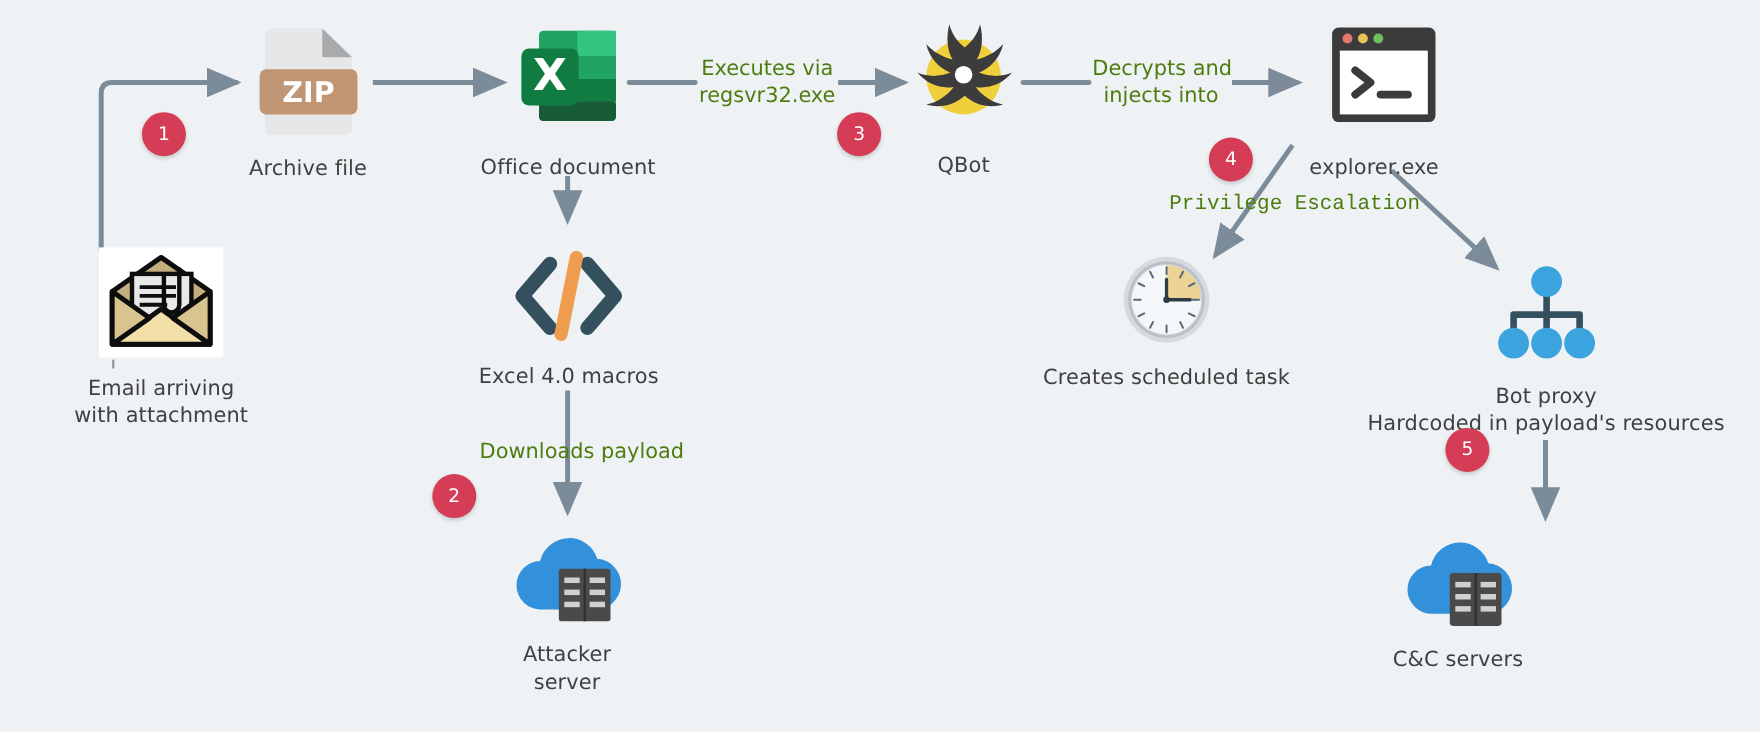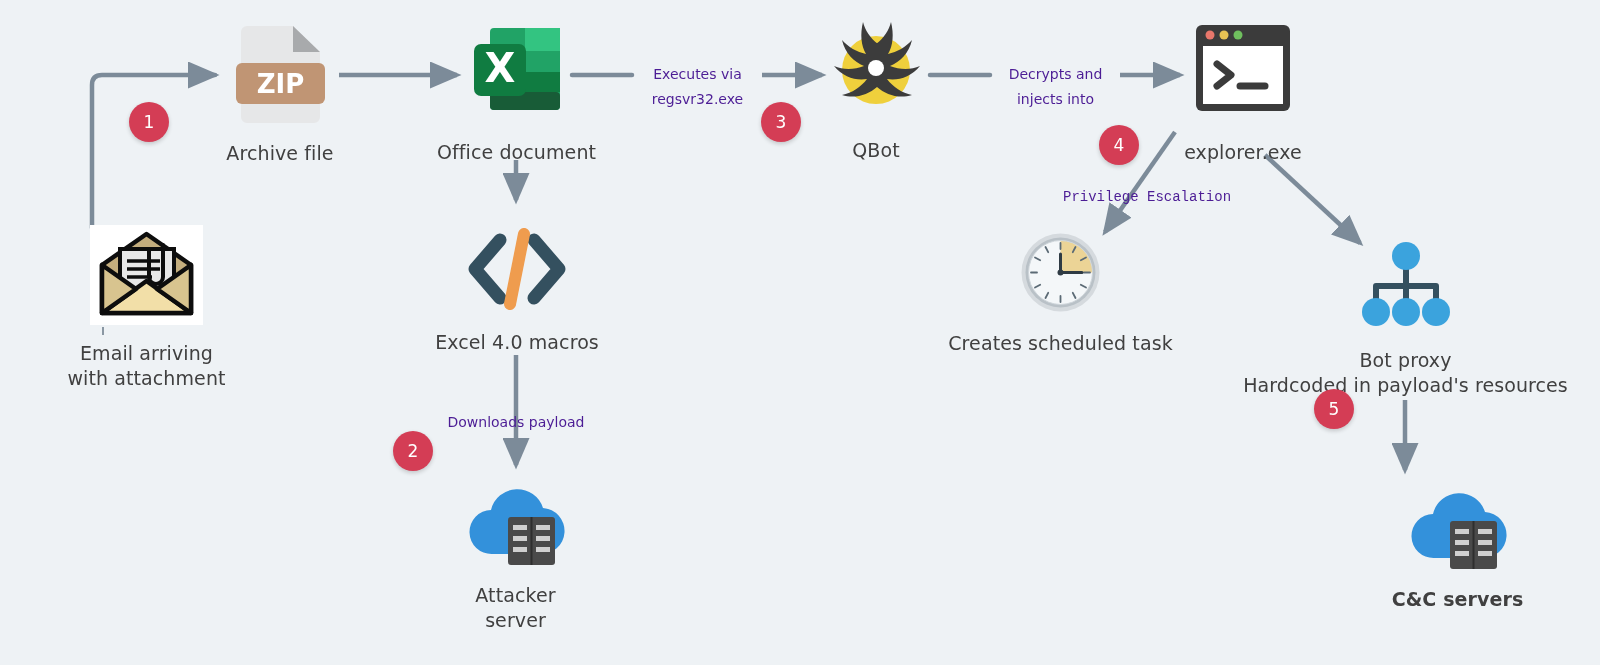--- a/index.html
+++ b/index.html
@@ -26,27 +26,26 @@
   .label {
     color: #404040;
     font-size: 19px;
     line-height: 25px;
     text-align: center;
     white-space: pre;
     letter-spacing: 0.1px;
   }
   .edge-label {
     position: absolute;
-    color: #4c1d95;
-    font-size: 14px;
+    color: #4d7c0f;
+    font-size: 19px;
     line-height: 25px;
     text-align: center;
     white-space: pre;
     z-index: 5;
-    margin-top: 12px;
   }
   .badge {
     position: absolute;
     width: 40px;
     height: 40px;
     border-radius: 50%;
     background: #d43d55;
     color: #ffffff;
     font-size: 17px;
     display: flex;
@@ -175,21 +174,21 @@
                    c-9,11 -22,15 -33,13 c6,8 15,14 25,16 c-13,4 -26,0 -35,-8 c-9,8 -22,12 -35,8 c10,-2 19,-8 25,-16
                    c-11,2 -24,-2 -33,-13 c9,4 20,4 30,0 c-10,-4 -19,-13 -22,-26 c6,7 15,12 24,14 c-5,-8 -6,-20 -3,-32
                    c2,8 7,16 15,22 z"></path>
         </g>
         <circle cx="50" cy="50" r="8" fill="#ffffff"></circle>
       </svg>
     </div>
     <div class="label" style="margin-top:16px;">QBot</div>
   </div>
 
-  <div class="node" style="left:1178px; top:22px; width:130px;">
+  <div class="node" style="left:1178px; top:22px; width:130px;align-items:flex-end;">
     <div>
       <svg width="100" height="92" viewBox="0 0 100 92">
         <rect x="3" y="3" width="94" height="86" rx="6" fill="#3b3b3b"></rect>
         <rect x="10" y="24" width="80" height="58" fill="#ffffff"></rect>
         <circle cx="17" cy="13" r="4.5" fill="#e8776b"></circle>
         <circle cx="31" cy="13" r="4.5" fill="#e8c254"></circle>
         <circle cx="45" cy="13" r="4.5" fill="#6fbf5e"></circle>
         <path d="M24,42 L38,53 L24,64" fill="none" stroke="#3b3b3b" stroke-width="7" stroke-linecap="round" stroke-linejoin="round"></path>
         <line x1="47" y1="64" x2="72" y2="64" stroke="#3b3b3b" stroke-width="7" stroke-linecap="round"></line>
       </svg>
@@ -263,21 +262,21 @@
         <circle cx="48" cy="18" r="14" fill="#3ba3dd"></circle>
         <circle cx="18" cy="74" r="14" fill="#3ba3dd"></circle>
         <circle cx="48" cy="74" r="14" fill="#3ba3dd"></circle>
         <circle cx="78" cy="74" r="14" fill="#3ba3dd"></circle>
       </svg>
     </div>
     <div class="label" style="margin-top:14px;">Bot proxy</div>
     <div class="label">Hardcoded in payload's resources</div>
   </div>
 
-  <div class="node" style="left:1392px; top:482px; width:131px;font-weight:bold;">
+  <div class="node" style="left:1260px; top:482px; width:131px;">
     <div>
       <svg width="100" height="87" viewBox="0 0 100 87">
         <path d="M26,76 a22,22 0 0 1 -1,-44 a27,27 0 0 1 52,-2 a21,21 0 0 1 -3,46 z" fill="#3391db"></path>
         <rect x="42" y="39" width="47" height="48" rx="3" fill="#4a4a4a"></rect>
         <line x1="65.5" y1="39" x2="65.5" y2="87" stroke="#2e2e2e" stroke-width="2"></line>
         <rect x="47" y="47" width="14" height="5" fill="#d0d0d0"></rect>
         <rect x="47" y="58" width="14" height="5" fill="#d0d0d0"></rect>
         <rect x="47" y="69" width="14" height="5" fill="#d0d0d0"></rect>
         <rect x="70" y="47" width="14" height="5" fill="#d0d0d0"></rect>
         <rect x="70" y="58" width="14" height="5" fill="#d0d0d0"></rect>

